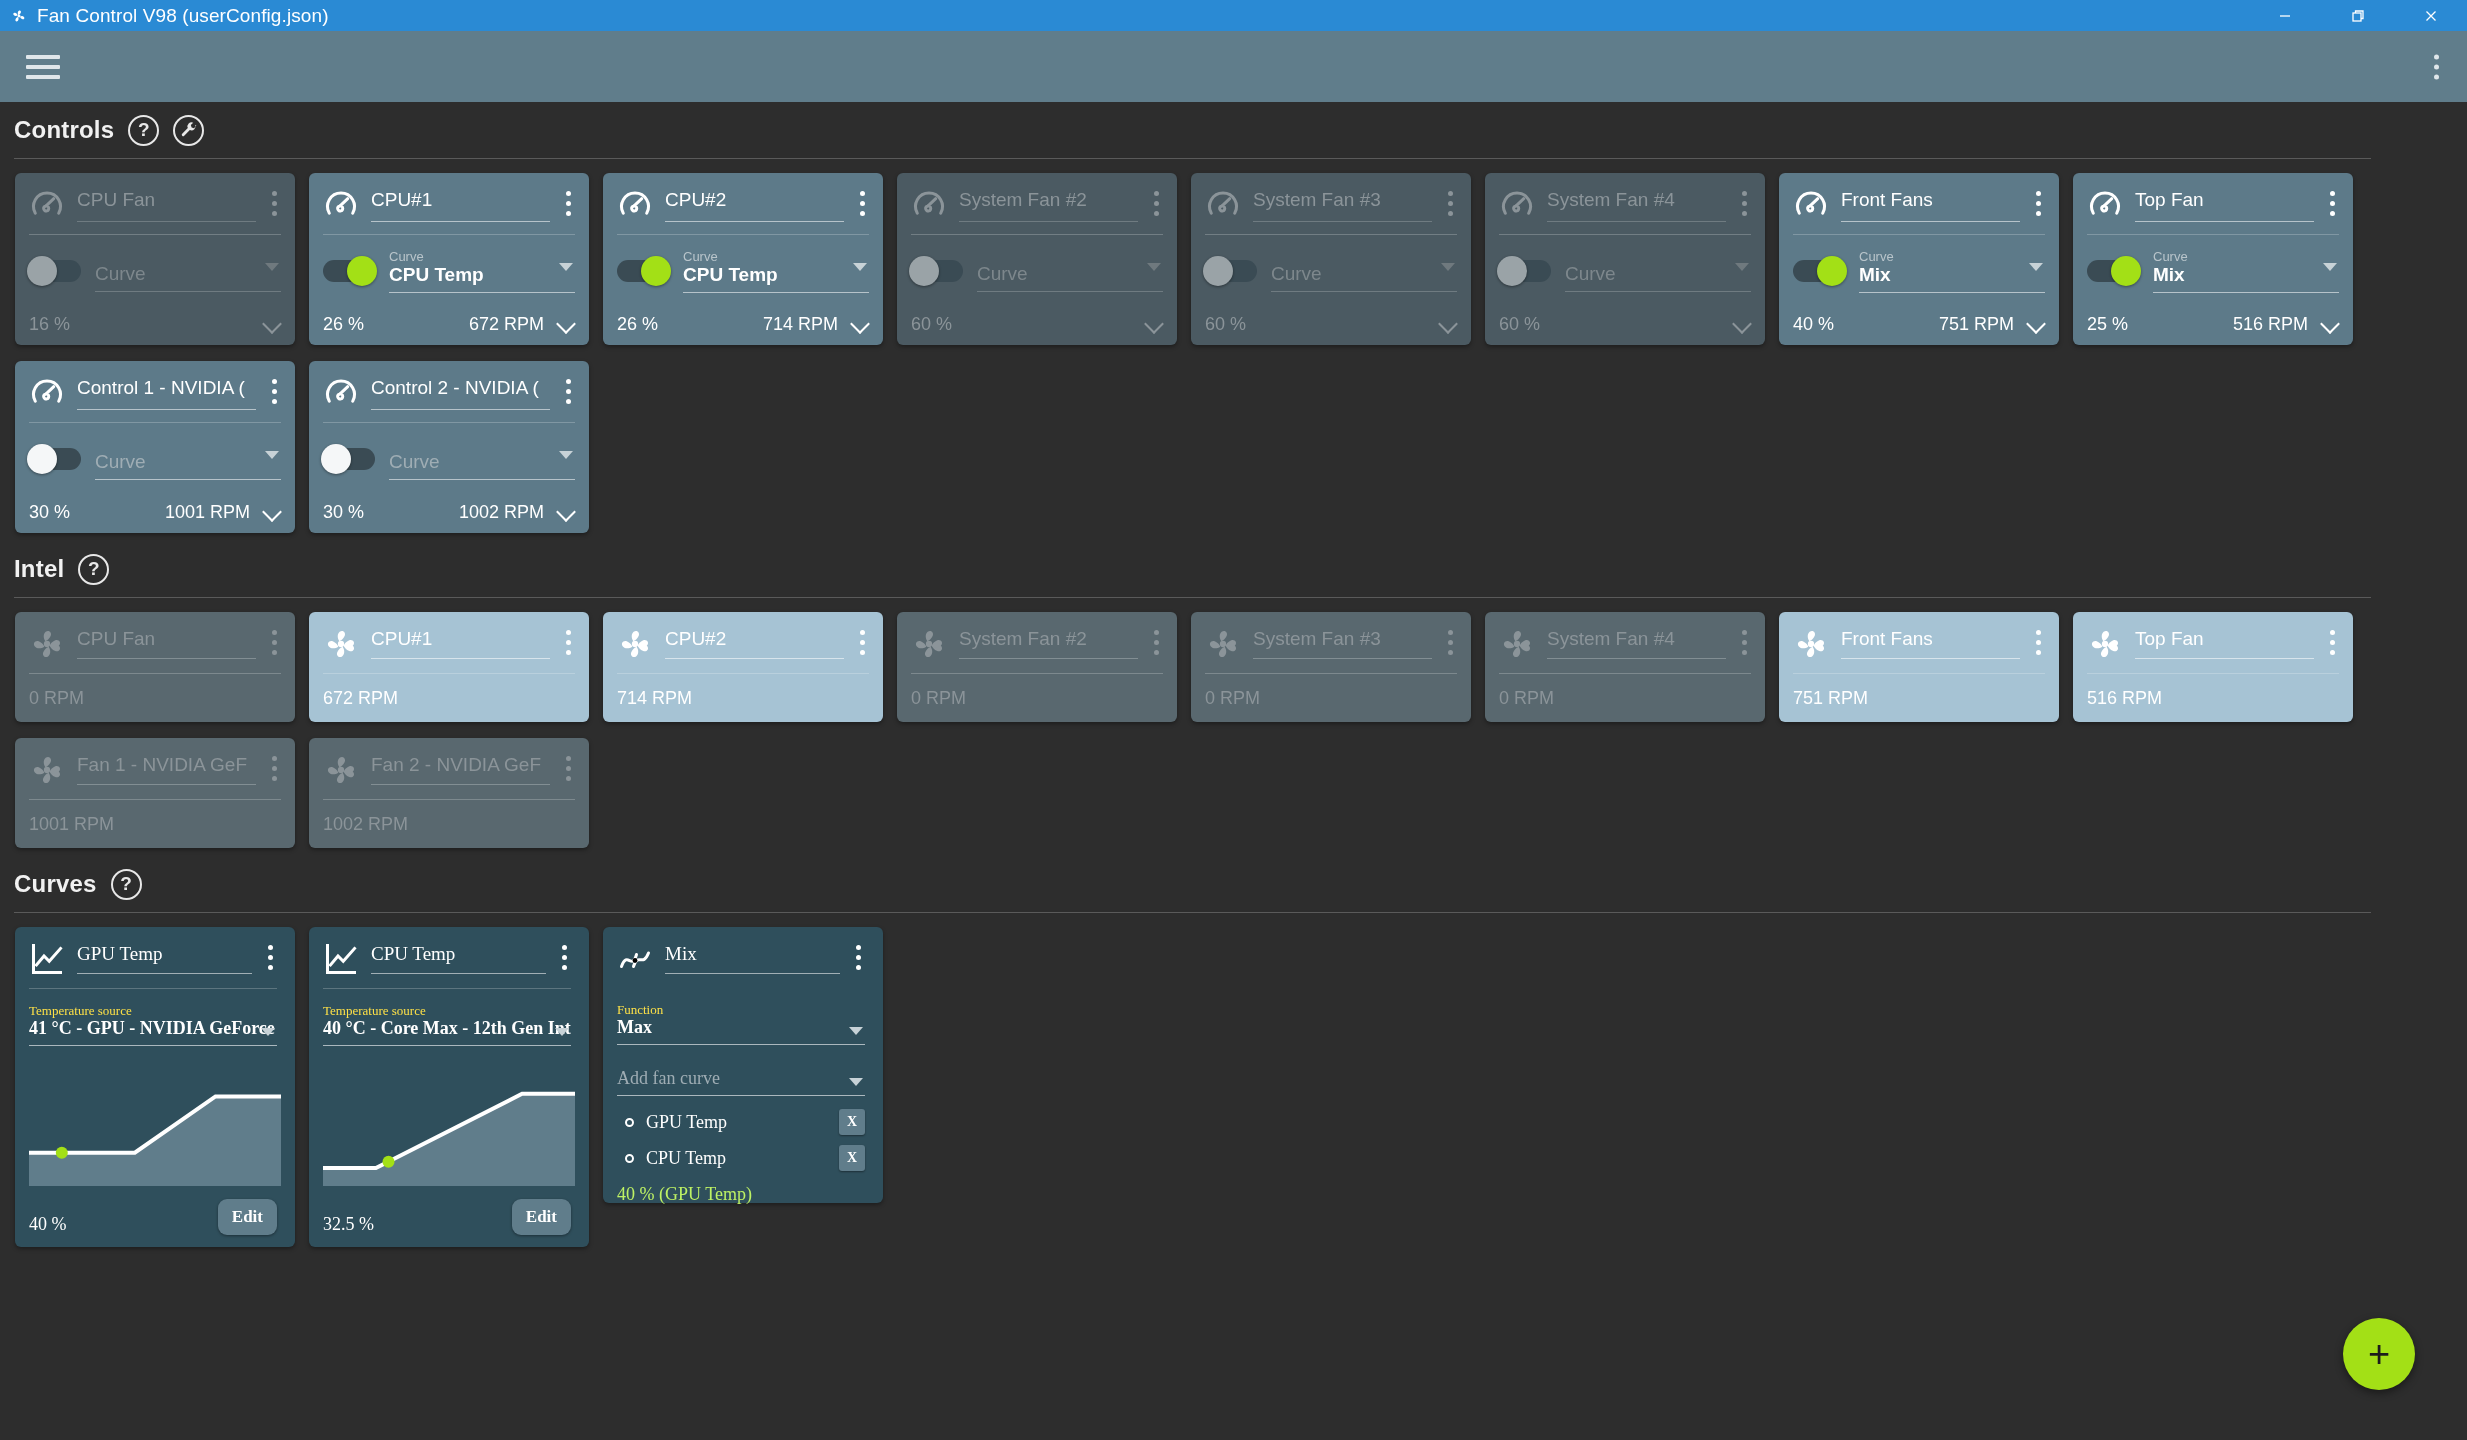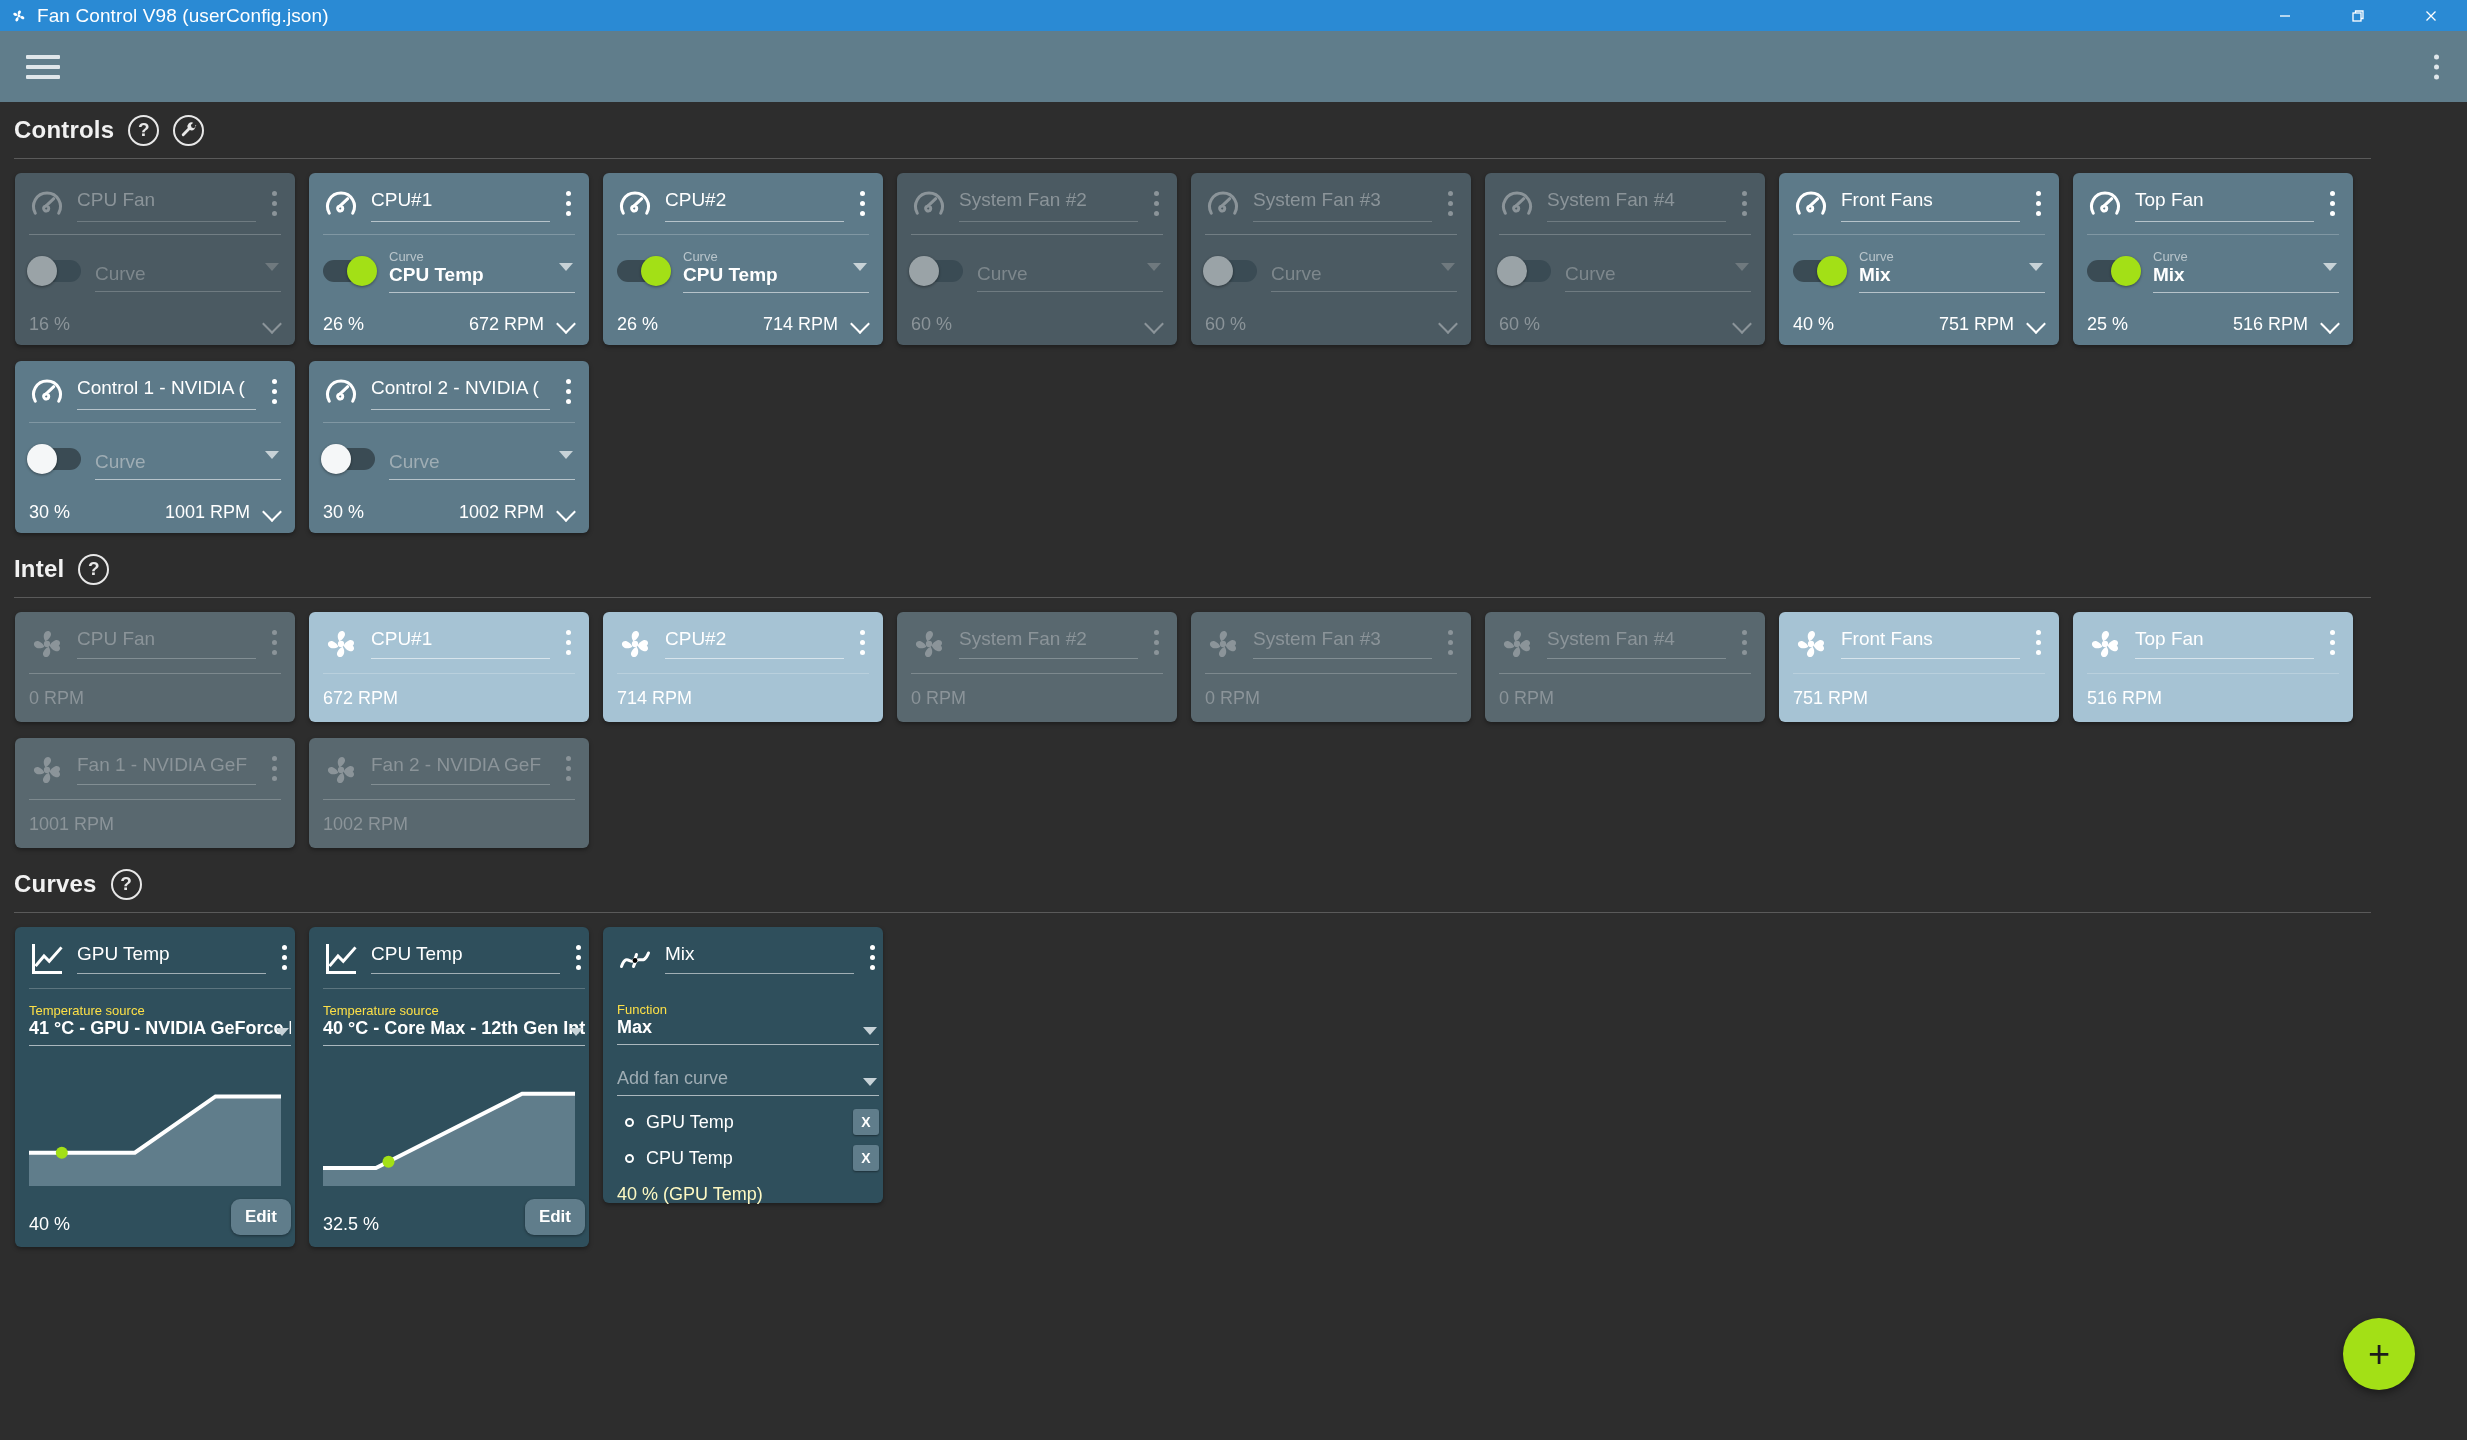--- a/index.html
+++ b/index.html
@@ -148,23 +148,24 @@
   .spd-card.dim .dots i { background: #8b9499; }
   .spd-card.dim .s-rpm { color: #8b9499; }
   .spd-card.dim .c-underline { background: rgba(255,255,255,.25); }
   .fan-ico { width: 36px; height: 36px; flex: 0 0 36px; margin-top: 2px; }
   .fan-ico svg { fill: #ffffff; }
   .s-rpm { color: #ffffff; font-size: 18px; margin-top: 14px; }
 
   
   .curve-card {
     width: 280px; margin: 8px 7px;
-    background: #2f4f5c; border-radius: 6px; padding: 12px 4px 12px 14px;
+    background: #2f4f5c; border-radius: 6px; padding: 12px 18px 12px 14px;
     display: flex; flex-direction: column;
     box-shadow: 0 2px 4px rgba(0,0,0,.35);
+    font-family: Liberation Serif, serif;
   }
   .curve-card.graph { height: 320px; }
   .curve-card.mix { height: 276px; }
   .cv-ico { width: 36px; height: 36px; flex: 0 0 36px; margin-top: 2px; }
   .cv-ico svg { stroke: #ffffff; }
   .cv-name { color: #ffffff; font-size: 19px; height: 24px; }
   .cv-field { margin-top: 14px; position: relative; }
   .cv-field-label { color: #fde047; font-size: 13px; line-height: 15px; }
   .cv-field-value { color: #ffffff; font-size: 18px; font-weight: bold; white-space: nowrap; overflow: hidden; padding-right: 22px; }
   .cv-field-ph { color: #9fadb4; font-size: 18px; height: 30px; display: flex; align-items: flex-end; padding-right: 22px; }
@@ -188,21 +189,21 @@
     width: 9px; height: 9px; border: 2px solid #ffffff; border-radius: 50%;
     margin: 0 12px 0 8px; flex: 0 0 9px;
   }
   .mix-label { color: #ffffff; font-size: 18px; }
   .mix-x {
     margin-left: auto; background: #607d8b; color: #ffffff; font-weight: bold;
     font-size: 14px; width: 26px; height: 26px;
     display: flex; align-items: center; justify-content: center; border-radius: 3px;
     box-shadow: 0 1px 2px rgba(0,0,0,.4);
   }
-  .mix-total { color: #fef9c3; font-size: 18px; margin-top: 8px; }
+  .mix-total { color: #bef264; font-size: 18px; margin-top: 8px; }
 
   
   .fab {
     position: absolute; right: 52px; bottom: 50px;
     width: 72px; height: 72px; border-radius: 50%;
     background: #a3e016; display: flex; align-items: center; justify-content: center;
     box-shadow: 0 3px 8px rgba(0,0,0,.45);
     color: #1c1c1c; font-size: 38px; line-height: 1;
   }
 </style>

